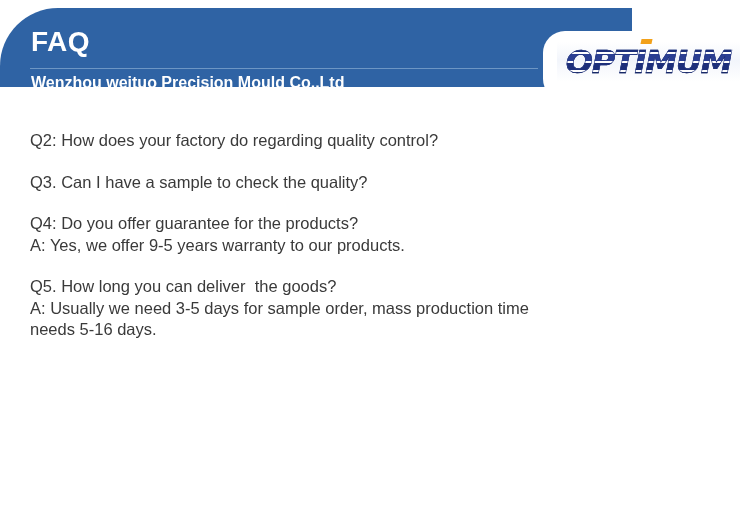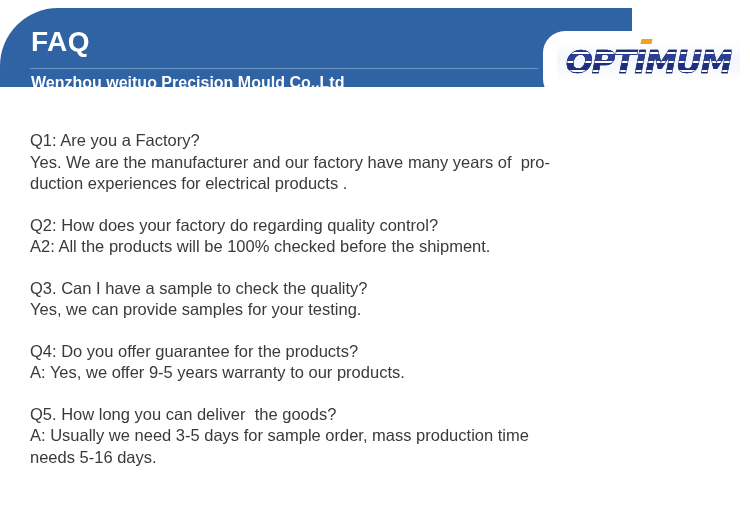--- a/index.html
+++ b/index.html
@@ -143,31 +143,24 @@
 
 <div class="logo-plate">
   <div class="logo-inner">
     <span class="logo-wordmark">OPTIMUM</span>
     <span class="logo-dot"></span>
   </div>
 </div>
 
 <div class="faq-body">
     <div class="faq-group">
-      <p class="faq-line">Q1: Are you a Factory?</p>
-      <p class="faq-line">Yes. We are the manufacturer and our factory have many years of  pro-</p>
-      <p class="faq-line">duction experiences for electrical products .</p>
-    </div>
-    <div class="faq-group">
       <p class="faq-line">Q2: How does your factory do regarding quality control?</p>
-      <p class="faq-line">A2: All the products will be 100% checked before the shipment.</p>
     </div>
     <div class="faq-group">
       <p class="faq-line">Q3. Can I have a sample to check the quality?</p>
-      <p class="faq-line">Yes, we can provide samples for your testing.</p>
     </div>
     <div class="faq-group">
       <p class="faq-line">Q4: Do you offer guarantee for the products?</p>
       <p class="faq-line">A: Yes, we offer 9-5 years warranty to our products.</p>
     </div>
     <div class="faq-group">
       <p class="faq-line">Q5. How long you can deliver  the goods?</p>
       <p class="faq-line">A: Usually we need 3-5 days for sample order, mass production time</p>
       <p class="faq-line">needs 5-16 days.</p>
     </div>

